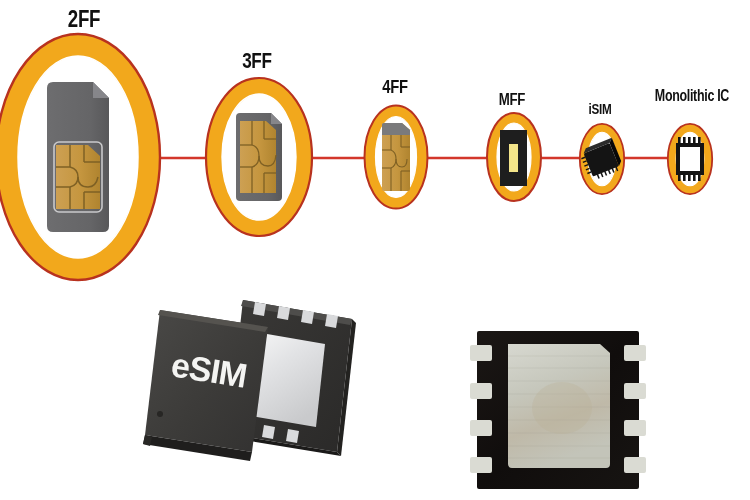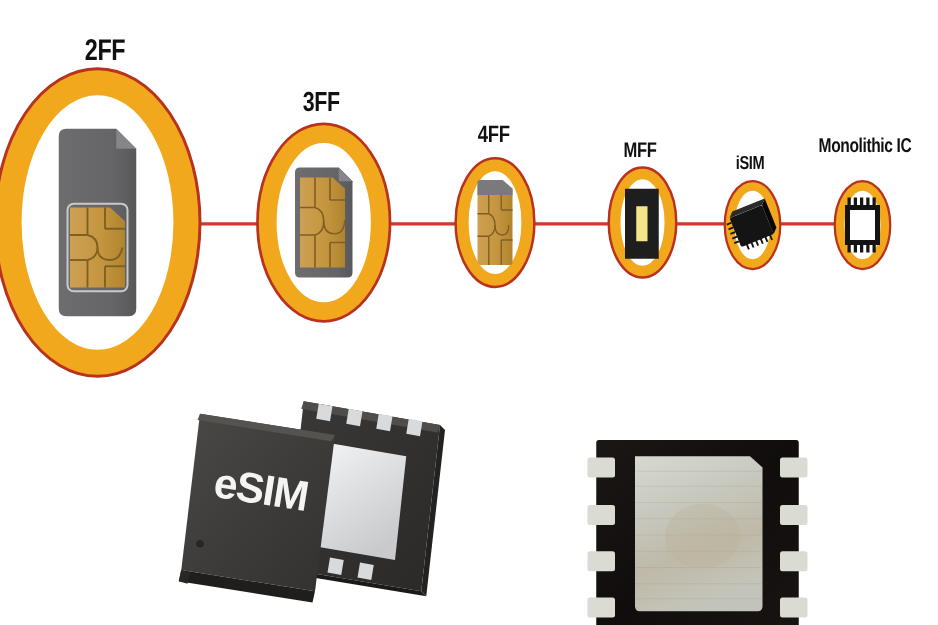--- a/index.html
+++ b/index.html
@@ -3,21 +3,21 @@
 <meta charset="utf-8">
 <style>
   html,body{margin:0;padding:0;}
   body{
     width:750px;height:500px;
     background:#ffffff;
     font-family:"Liberation Sans", sans-serif;
     overflow:hidden;
     position:relative;
   }
-  #stage{position:absolute;left:0;top:0;width:750px;height:440px;margin-top:21px;}
+  #stage{position:absolute;left:0;top:0;width:750px;height:440px;}
   svg{display:block;}
   .lbl{
     font-family:"Liberation Sans", sans-serif;
     font-weight:bold;
     fill:#111111;
     text-anchor:middle;
     letter-spacing:-0.4px;
   }
 </style>
 </head>

